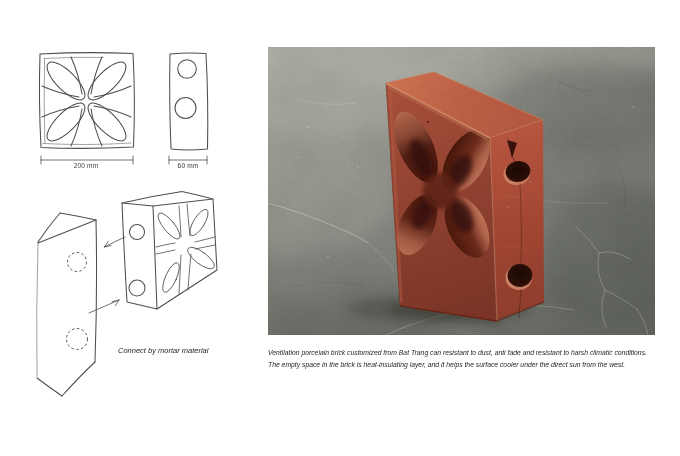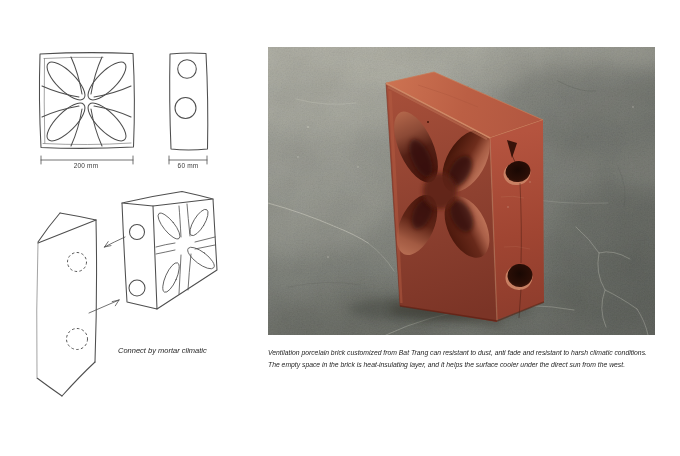--- a/index.html
+++ b/index.html
@@ -88,21 +88,21 @@
           <ellipse class="sk-thin" cx="171" cy="32.5" rx="5.5" ry="15" transform="rotate(31 171 32.5)"></ellipse>
           <ellipse class="sk-thin" cx="143" cy="87.5" rx="5.5" ry="16" transform="rotate(24 143 87.5)"></ellipse>
           <ellipse class="sk-thin" cx="173" cy="68" rx="6" ry="16" transform="rotate(-53 173 68)"></ellipse>
           <path class="sk-thin" d="M153,47 Q152,28 151,16 M162,46 Q160,27 159,14"></path>
           <path class="sk-thin" d="M153,65 Q152,85 151,104 M163,64 Q161,83 160,100"></path>
           <path class="sk-thin" d="M147,53 Q137,54.5 128,57 M147,60 Q138,62 128,64"></path>
           <path class="sk-thin" d="M167,52 Q177,49.5 187,47 M167,59 Q177,57 187,55"></path>
         </g>
       </g>
     </svg>
-    <div class="assembly-note" style="left:118px;top:346px;">Connect by mortar climatic</div>
+    <div class="assembly-note" style="left:118px;top:346px;">Connect by mortar material</div>
   </div>
 
   <figure class="abs" style="left:0;top:0;margin:0;">
     <svg class="abs" style="left:268px;top:47px;" width="387" height="288" viewBox="0 0 387 288">
       <defs>
         <linearGradient id="floorBase" x1="0" y1="0" x2="0" y2="1">
           <stop offset="0" style="stop-color:var(--floor-light,#aaaba1)"></stop>
           <stop offset="0.35" stop-color="#979990"></stop>
           <stop offset="0.7" stop-color="#82857d"></stop>
           <stop offset="1" style="stop-color:var(--floor-dark,#6e716a)"></stop>

